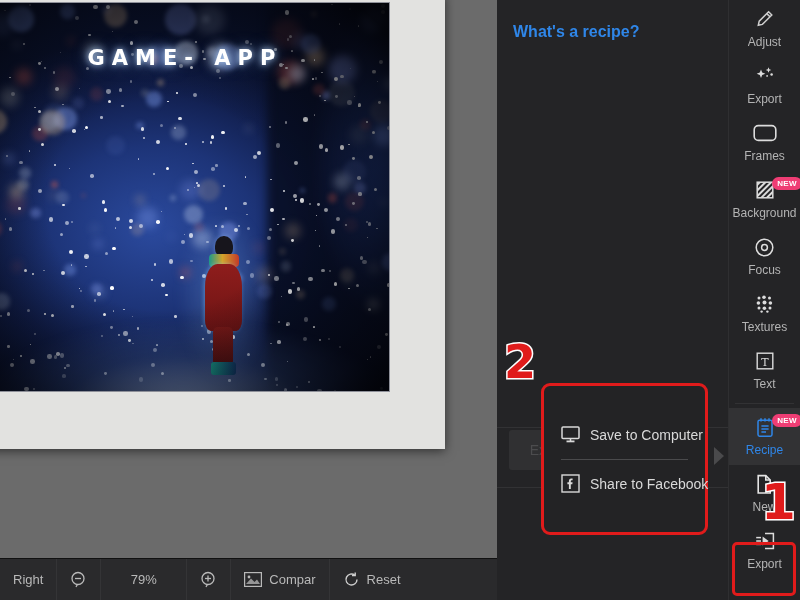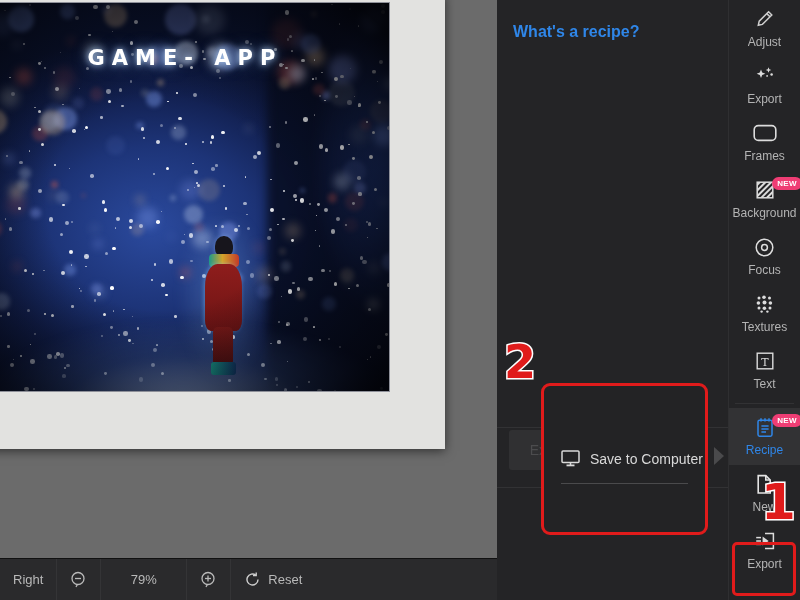--- a/index.html
+++ b/index.html
@@ -663,20 +663,30 @@
         <svg width="17" height="17" viewBox="0 0 17 17" fill="none" stroke="#b9b9b9" stroke-width="1.3">
           <circle cx="8" cy="7.5" r="6"></circle>
             <line x1="5" y1="7.5" x2="11" y2="7.5"></line>
           <line x1="8" y1="4.5" x2="8" y2="10.5"></line>
           <line x1="7.5" y1="13.2" x2="6" y2="16"></line>
         </svg>
       </span>
     </div>
 
 
+    <div class="bb-cell">
+      <span class="bb-icon">
+        <svg width="18" height="15" viewBox="0 0 18 15" fill="none" stroke="#b9b9b9" stroke-width="1.2">
+          <rect x="0.6" y="0.6" width="16.8" height="13.8"></rect>
+          <circle cx="5" cy="5" r="1.4" fill="#b9b9b9" stroke="none"></circle>
+          <polyline points="2,12 7,6.5 10.5,10 13,7.5 16,12" fill="#b9b9b9" stroke="none" opacity=".75"></polyline>
+        </svg>
+      </span>
+      <span>Compar</span>
+    </div>
 
     <div class="bb-cell nb">
       <span class="bb-icon">
         <svg width="17" height="17" viewBox="0 0 17 17" fill="none" stroke="#cfcfcf" stroke-width="1.4">
           <path d="M14 8.5a5.5 5.5 0 1 1-2.1-4.3"></path>
           <polyline points="12.2,1.4 12.2,4.6 9,4.6"></polyline>
         </svg>
       </span>
       <span>Reset</span>
     </div>
@@ -707,20 +717,29 @@
           <rect x="1" y="1" width="17" height="11.5" rx="1"></rect>
           <line x1="9.5" y1="12.5" x2="9.5" y2="15"></line>
           <line x1="5.5" y1="15.4" x2="13.5" y2="15.4" stroke-width="1.8"></line>
         </svg>
       </span>
       <span>Save to Computer</span>
     </div>
 
     <div class="popup-sep"></div>
 
+    <div class="popup-item">
+      <span class="bb-icon">
+        <svg width="19" height="19" viewBox="0 0 19 19">
+          <rect x="1" y="1" width="17" height="17" fill="none" stroke="#d9d9d9" stroke-width="1.4"></rect>
+          <path d="M11.6 6.3h-1c-.5 0-.8.3-.8.8v1.2h1.8l-.3 1.9H9.8V15H7.9V10.2H6.4V8.3h1.5V6.9c0-1.5.9-2.4 2.3-2.4h1.4z" fill="#d9d9d9"></path>
+        </svg>
+      </span>
+      <span>Share to Facebook</span>
+    </div>
   </div>
 
   <div class="callout" id="callout-2">2</div>
 
   <div id="tool-rail">
 
     <div class="tool">
       <span class="tool-ico">
         <svg width="19" height="19" viewBox="0 0 19 19" fill="none" stroke="#cfcfcf" stroke-width="1.5">
           <path d="M13.6 1.8l3.2 3.2-9.4 9.4-4.1.9.9-4.1z"></path>

